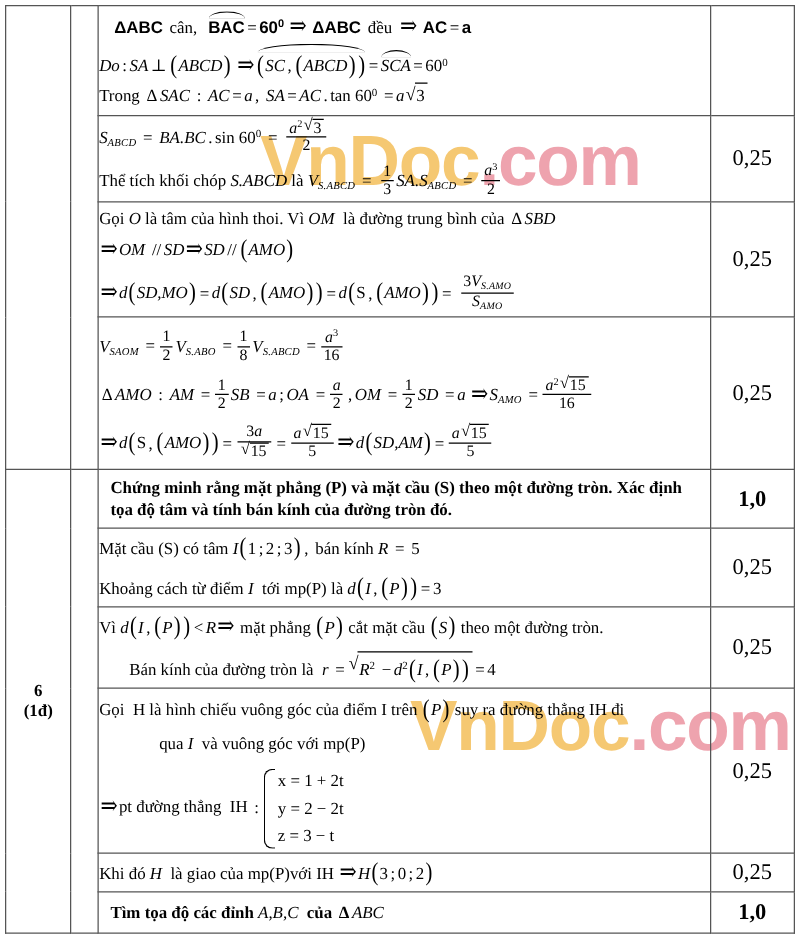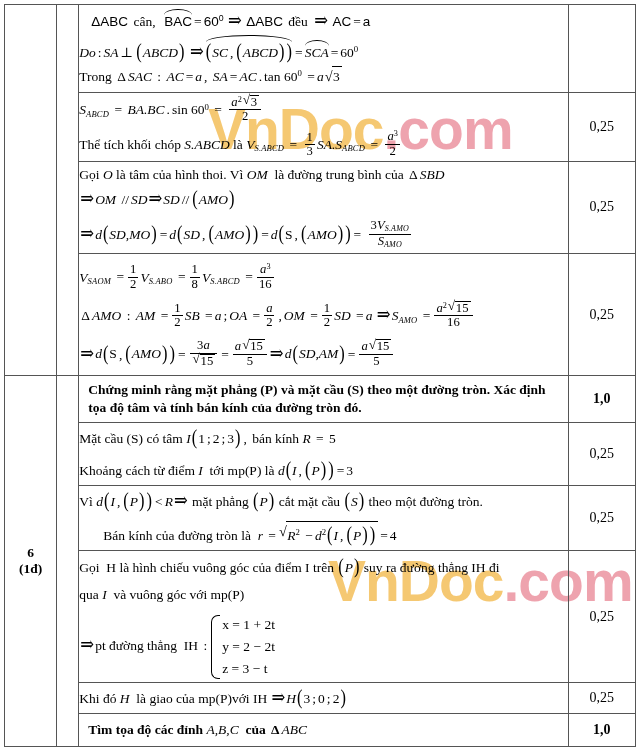--- a/index.html
+++ b/index.html
@@ -51,37 +51,37 @@
 
   .no{
     text-align:center;
     font-weight:bold;
     font-size:13.5px;
     line-height:1.18;
     font-family:"Liberation Serif","DejaVu Serif",serif;
   }
   .pt{
     text-align:center;
-    font-size:14px;
+    font-size:18px;
     font-family:"Liberation Serif","DejaVu Serif",serif;
   }
   .pt.b{font-weight:bold;margin-top:12px;}
 
   .body{
     padding:3px 6px 3px 9px;
     font-size:13.5px;
     line-height:1.55;
     text-align:left;
   }
   .body.bold{font-weight:bold;line-height:1.32;padding:4px 6px 4px 9px;}
 
   
   .ln{display:block;white-space:nowrap;margin:2px 0;}
   i.v{font-style:italic;font-family:"Liberation Serif","DejaVu Serif",serif;}
-  .up{font-family:"Liberation Sans","DejaVu Sans",sans-serif;font-weight:normal;font-style:normal;letter-spacing:0;}
+  .up{font-family:"Liberation Sans","DejaVu Sans",sans-serif;font-weight:bold;font-style:normal;letter-spacing:0;}
   sub{font-size:.63em;font-style:italic;vertical-align:-.28em;letter-spacing:.2px;}
   sup{font-size:.65em;vertical-align:.52em;}
   .op{font-style:normal;padding:0 2px;}
   .big{font-size:1.22em;font-style:normal;display:inline-block;transform:scaleY(1.25);padding:0 1px;}
 
   
   .fr{display:inline-block;vertical-align:-0.48em;text-align:center;line-height:1.05;margin:0 2px;font-size:.94em;}
   .fr > span{display:block;padding:0 2px;}
   .fr .den{border-top:1.2px solid #000;}
 
@@ -229,21 +229,21 @@
           </span>
         </td>
         <td class="pt">0,25</td>
       </tr>
 
       <tr>
         <td class="body" style="height:118px;">
           <span class="ln">
             Gọi&nbsp; H là hình chiếu vuông góc của điểm I trên <span class="big">(</span><i class="v">P</i><span class="big">)</span> suy ra đường thẳng IH đi
           </span>
-          <span class="ln" style="margin-top:6px;">
+          <span class="ln" style="margin-top:6px;margin-left:48px;">
             qua <i class="v">I</i>&nbsp; và vuông góc với mp(P)
           </span>
           <span class="ln" style="margin-top:8px;">
             <span class="op big">⇒</span>pt đường thẳng&nbsp; IH <span class="op">:</span><span class="sys-wrap"><span class="sys"><span class="row">x = 1 + 2t</span><span class="row">y = 2 − 2t</span><span class="row">z = 3 − t</span></span></span>
           </span>
         </td>
         <td class="pt">0,25</td>
       </tr>
 
       <tr>

